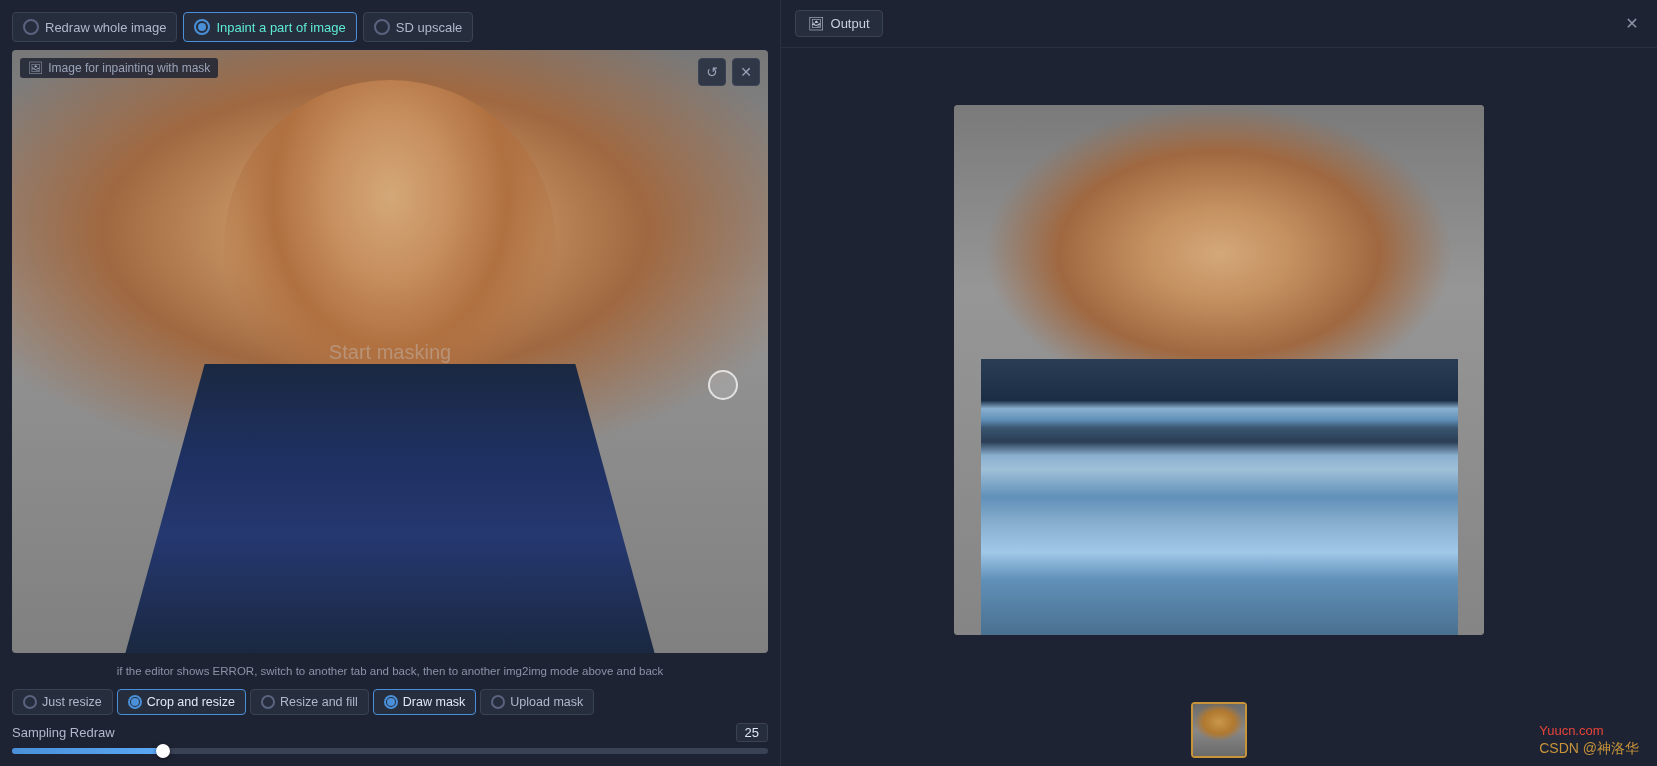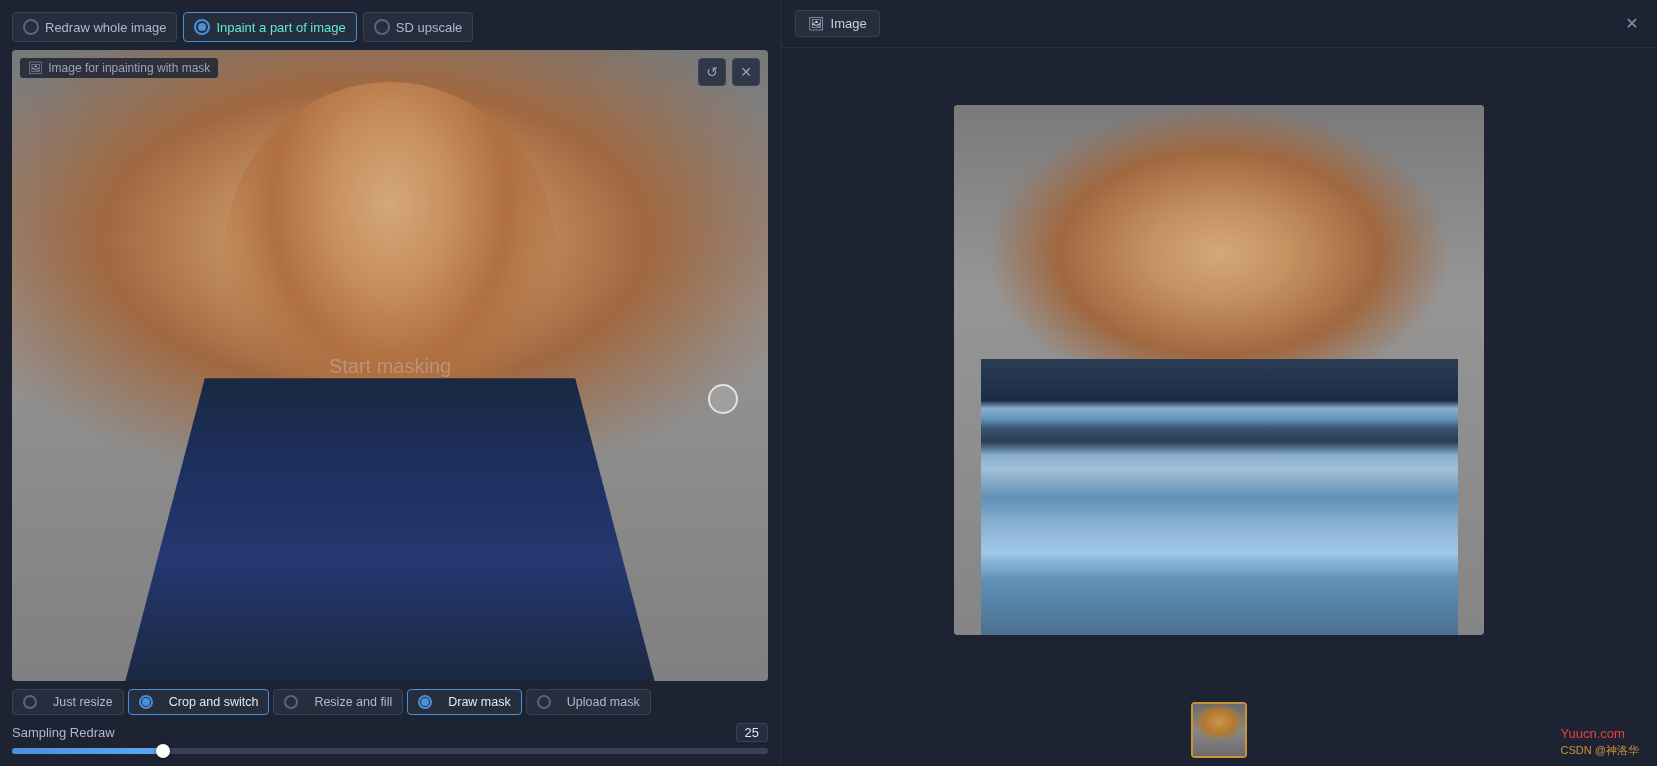--- a/index.html
+++ b/index.html
@@ -171,21 +171,21 @@
     .resize-tabs {
       display: flex;
       gap: 4px;
       align-items: center;
       flex-wrap: wrap;
     }
 
     .resize-tab {
       display: flex;
       align-items: center;
-      gap: 16px;
+      gap: 5px;
       cursor: pointer;
       padding: 5px 10px;
       border-radius: 4px;
       background: #262d3d;
       border: 1px solid #3a4255;
       color: #b0b8cc;
       font-size: 12.5px;
     }
 
     .resize-tab.active {
@@ -454,31 +454,32 @@
     <div class="portrait-container">
       <div class="input-photo">
 
         <div class="start-masking">Start masking</div>
         <div class="brush-indicator"></div>
       </div>
     </div>
 
   </div>
 
+  <div class="error-hint">if the editor shows ERROR, switch to another tab and back, then to another img2img mode above and back</div>
 
   <div class="resize-tabs">
 
     <div class="resize-tab">
       <div class="radio-circle" style="width:14px;height:14px;"></div>
       <span>Just resize</span>
     </div>
 
     <div class="resize-tab active">
       <div class="radio-circle checked" style="width:14px;height:14px;"></div>
-      <span>Crop and switch</span>
+      <span>Crop and resize</span>
     </div>
 
     <div class="resize-tab">
       <div class="radio-circle" style="width:14px;height:14px;"></div>
       <span>Resize and fill</span>
     </div>
 
     <div class="resize-tab active">
       <div class="radio-circle checked" style="width:14px;height:14px;"></div>
       <span>Draw mask</span>
@@ -502,37 +503,37 @@
     </div>
   </div>
 
 </div>
 
 <div class="right-panel">
 
   <div class="output-header">
     <div class="output-tab">
       <span>🖼</span>
-      <span>Image</span>
+      <span>Output</span>
     </div>
     <div class="close-btn">✕</div>
   </div>
 
   <div class="output-image-area">
     <div class="output-portrait">
       <div class="output-photo">
         
       </div>
     </div>
   </div>
 
   <div class="thumbnail-strip">
     <div class="thumbnail">
       <div class="thumbnail-photo"></div>
     </div>
   </div>
 
   <div class="watermark">
     <div>Yuucn.com</div>
-    <div style="font-size:11px; color:#c8943a; margin-top:2px;">CSDN @神洛华</div>
+    <div style="font-size:14px; color:#c8943a; margin-top:2px;">CSDN @神洛华</div>
   </div>
 
 </div>
 
 </body></html>

